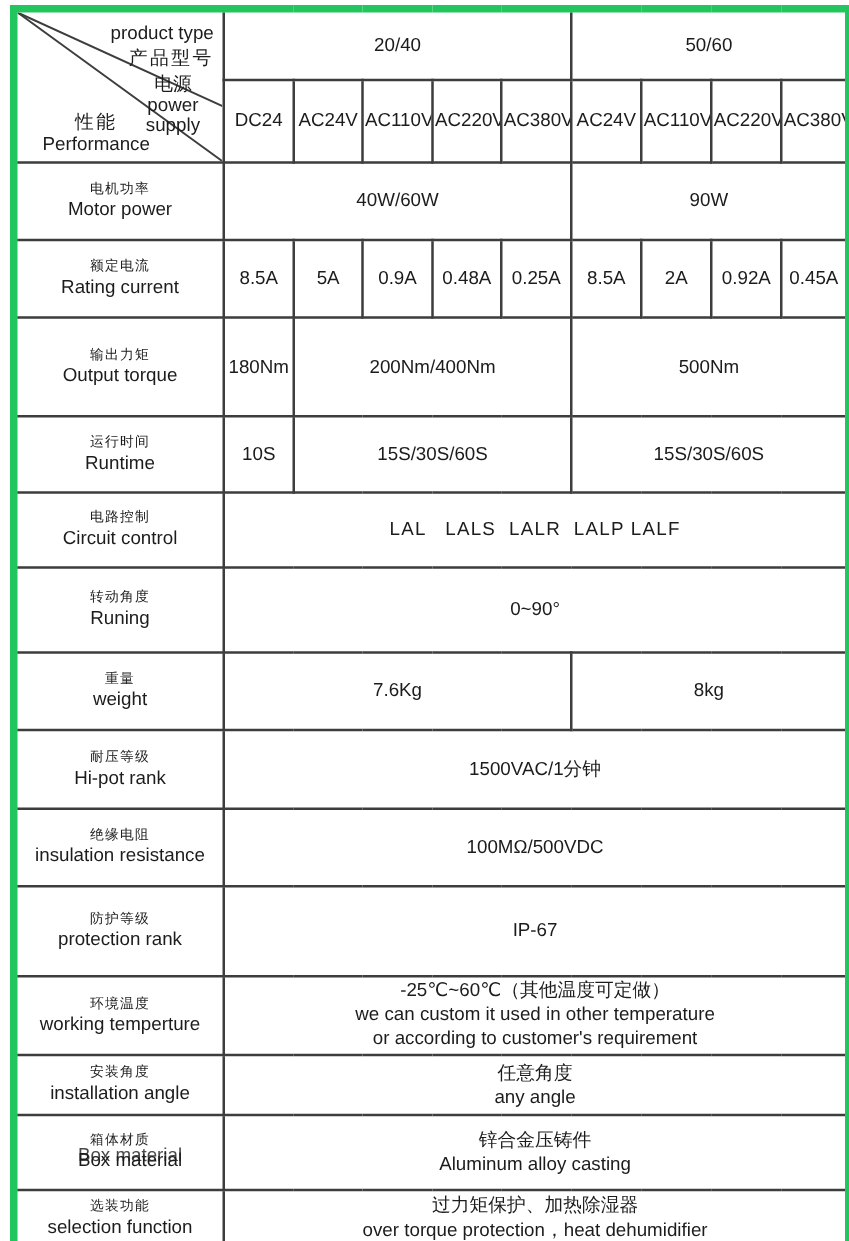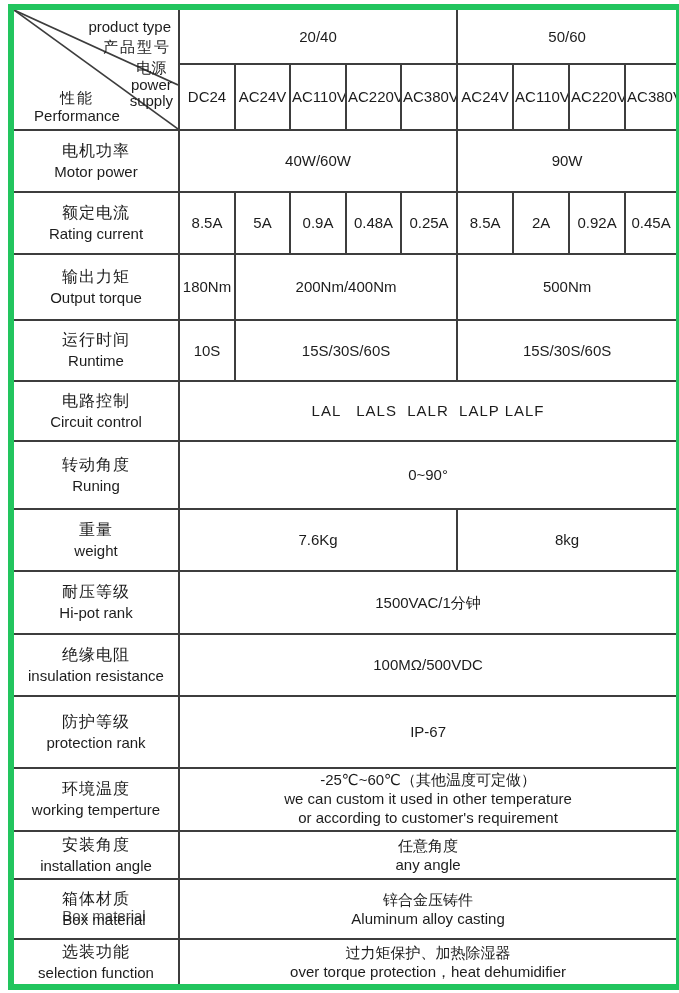--- a/index.html
+++ b/index.html
@@ -24,37 +24,37 @@
   table.spec td {
     border: 2px solid #3d3d3d;
     text-align: center;
     vertical-align: middle;
     padding: 2px 1px;
     font-size: 15px;
     line-height: 1.3;
     overflow: hidden;
   }
   table.spec { border: 6px solid #22c55e; }
-  td.label-cell .zh { display: block; font-size: 16px; letter-spacing: 1px; }
+  td.label-cell .zh { display: block; font-size: 11px; letter-spacing: 1px; }
   td.label-cell .en { display: block; font-size: 15px; }
   td.volt { font-size: 13px; padding: 2px 0; }
   td.val  { font-size: 15px; }
   .block { display: block; }
   .prewrap { white-space: pre-wrap; letter-spacing: 1px; }
   
   td.diag-cell { position: relative; padding: 0; }
   .diag-svg { position: absolute; left: 0; top: 0; width: 100%; height: 100%; }
   .diag-svg line { stroke: #3d3d3d; stroke-width: 1.6; vector-effect: non-scaling-stroke; }
   .diag-product {
     position: absolute; top: 7px; right: 7px;
     text-align: right; font-size: 15px; line-height: 1.35;
   }
   .diag-product .zh { letter-spacing: 2px; }
   .diag-power {
-    position: absolute; top: 50px; right: 5px;
+    position: absolute; top: 50px; right: 18px;
     text-align: center; font-size: 15px; line-height: 1.1;
   }
   .diag-perf {
     position: absolute; left: 4px; bottom: 3px; width: 118px;
     font-size: 15px; line-height: 1.25;
   }
   .diag-perf .zh { letter-spacing: 2px; }
   
   .overprint { text-shadow: 0 -4px 0 rgba(40,40,40,0.85); padding-left: 16px; }
 </style>
@@ -131,21 +131,21 @@
     <td class="val">5A</td>
     <td class="val">0.9A</td>
     <td class="val">0.48A</td>
     <td class="val">0.25A</td>
     <td class="val">8.5A</td>
     <td class="val">2A</td>
     <td class="val">0.92A</td>
     <td class="val">0.45A</td>
   </tr>
 
-  <tr style="height:66px">
+  <tr style="height:79px">
     <td class="label-cell">
       <span class="zh">输出力矩</span>
       <span class="en">Output torque</span>
     </td>
     <td class="val">180Nm</td>
     <td class="val" colspan="4">200Nm/400Nm</td>
     <td class="val" colspan="4">500Nm</td>
   </tr>
 
   <tr style="height:61px">

